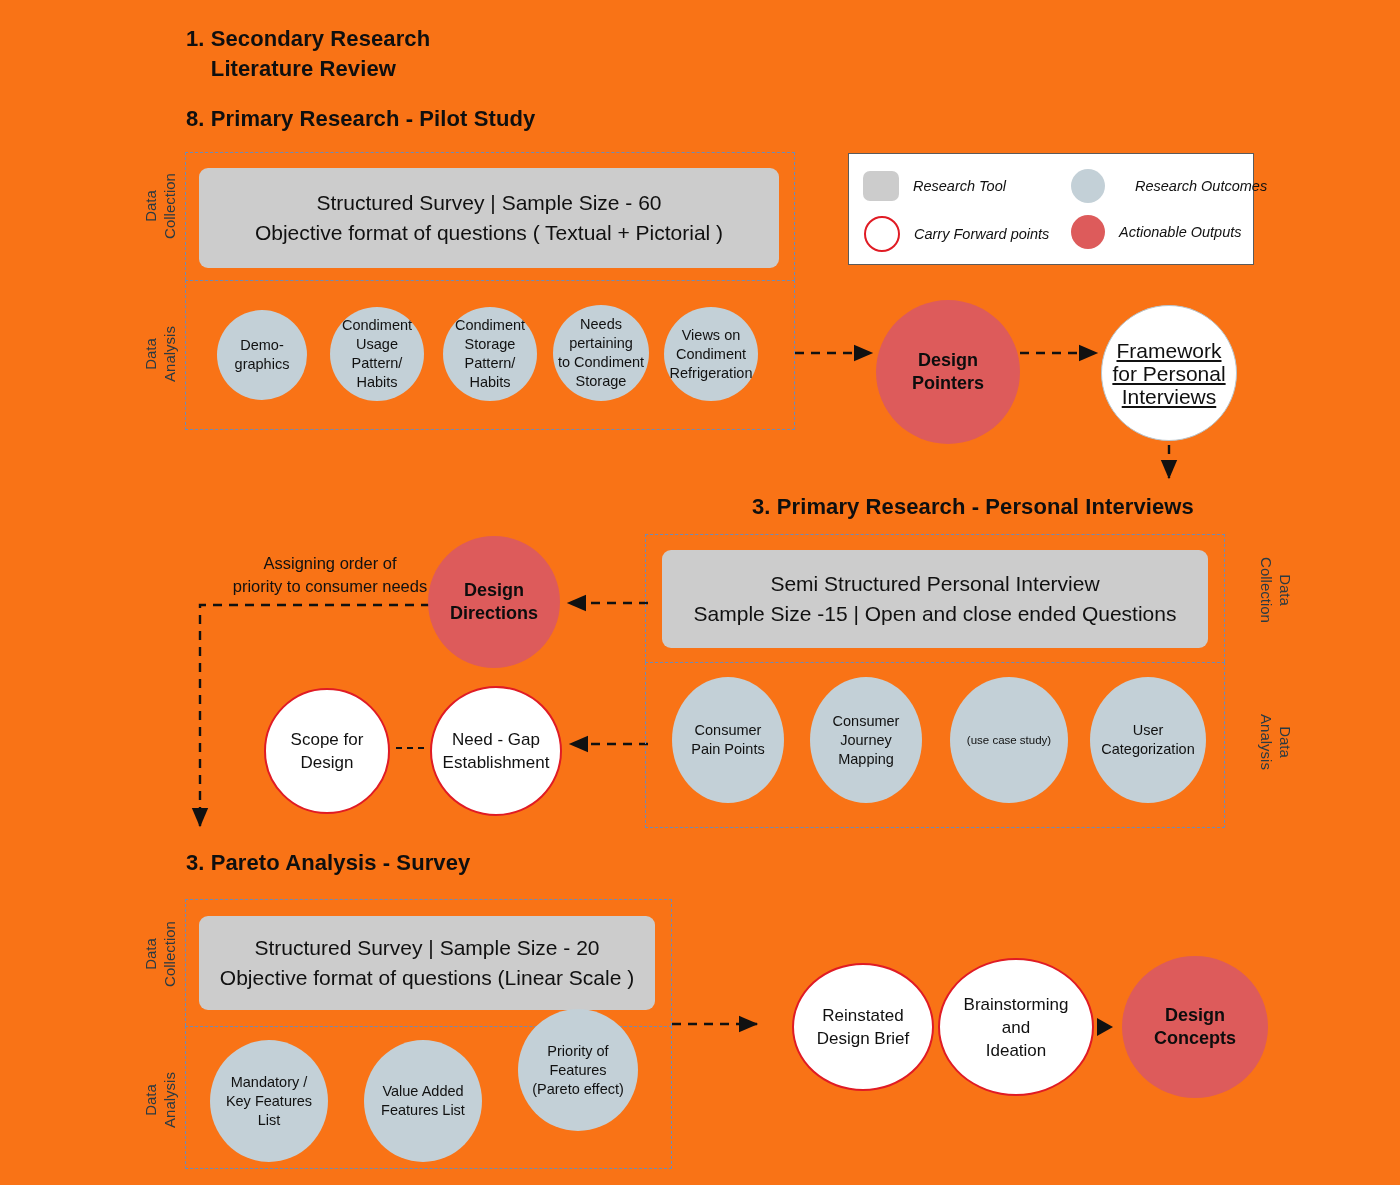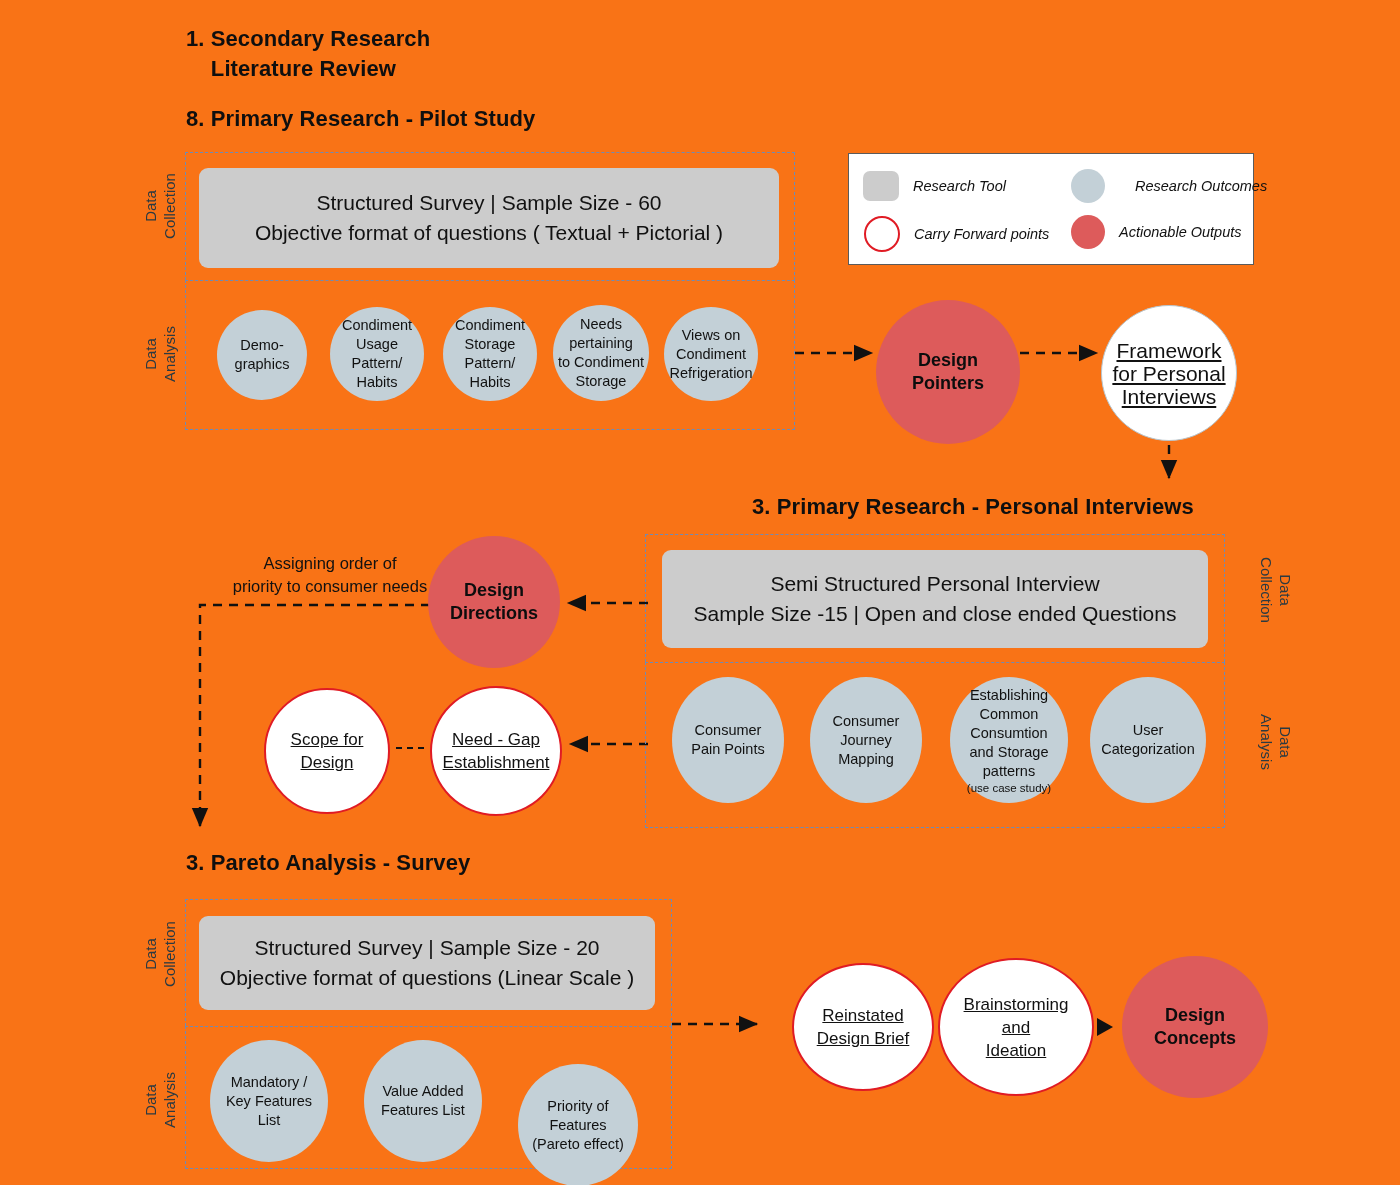--- a/index.html
+++ b/index.html
@@ -70,21 +70,20 @@
     font-size:18px;
     font-weight:bold;
     line-height:23px;
   }
   .c-carry{
     background:#ffffff;
     border:2px solid #e01b24;
     color:#111111;
     font-size:17px;
     line-height:23px;
-    text-decoration:underline;
   }
   .c-frame{
     background:#ffffff;
     border:1.5px solid #b7c6cf;
     color:#111111;
     font-size:21px;
     line-height:23px;
     text-decoration:underline;
   }
   .sub{font-size:11.5px;line-height:14px;display:block;}
@@ -241,25 +240,20 @@
   <div class="abs toolbox" style="left:662px;top:550px;width:546px;height:98px;">Semi Structured Personal Interview
 Sample Size -15 | Open and close ended Questions</div>
 
   <div class="abs circ c-outcome" style="left:672px;top:677px;width:112px;height:126px;">Consumer
 Pain Points</div>
   <div class="abs circ c-outcome" style="left:810px;top:677px;width:112px;height:126px;">Consumer
 Journey
 Mapping</div>
 
   <div class="abs circ c-outcome" style="left:950px;top:677px;width:118px;height:126px;flex-direction:column;">
-    <span>Establishing
-Common
-Consumtion
-and Storage
-patterns</span>
     <span class="sub">(use case study)</span>
   </div>
 
   <div class="abs circ c-outcome" style="left:1090px;top:677px;width:116px;height:126px;">User
 Categorization</div>
 
   <div class="abs circ c-action" style="left:428px;top:536px;width:132px;height:132px;">Design
 Directions</div>
 
   <div class="abs circ c-carry" style="left:264px;top:688px;width:126px;height:126px;">Scope for
@@ -280,21 +274,21 @@
 Analysis</div>
 
   <div class="abs toolbox" style="left:199px;top:916px;width:456px;height:94px;">Structured Survey | Sample Size - 20
 Objective format of questions (Linear Scale )</div>
 
   <div class="abs circ c-outcome" style="left:210px;top:1040px;width:118px;height:122px;">Mandatory /
 Key Features
 List</div>
   <div class="abs circ c-outcome" style="left:364px;top:1040px;width:118px;height:122px;">Value Added
 Features List</div>
-  <div class="abs circ c-outcome" style="left:518px;top:1064px;width:120px;height:122px;">Priority of
+  <div class="abs circ c-outcome" style="left:518px;top:1009px;width:120px;height:122px;">Priority of
 Features
 (Pareto effect)</div>
 
   <div class="abs circ c-carry" style="left:792px;top:963px;width:142px;height:128px;">Reinstated
 Design Brief</div>
 
   <div class="abs circ c-carry" style="left:938px;top:958px;width:156px;height:138px;">Brainstorming
 and
 Ideation</div>
 

